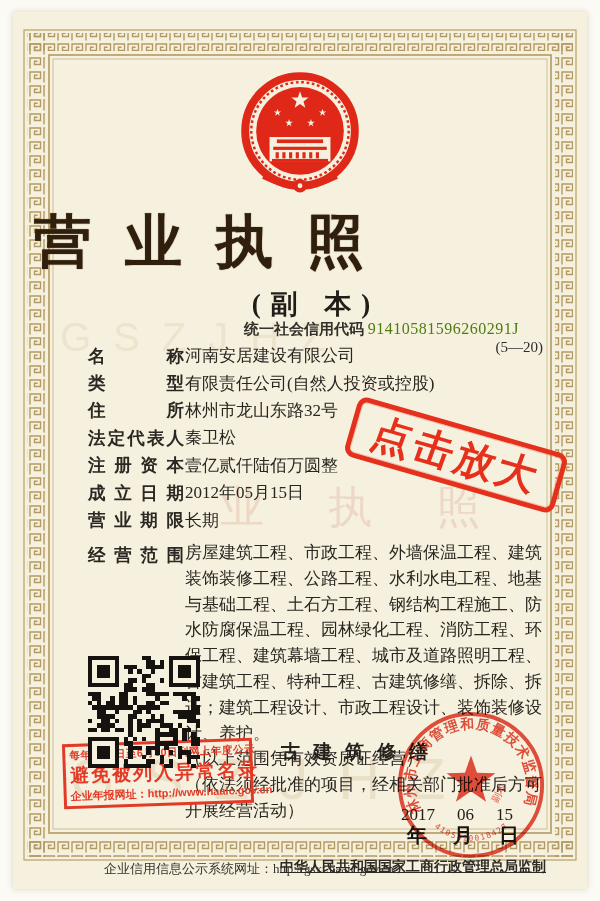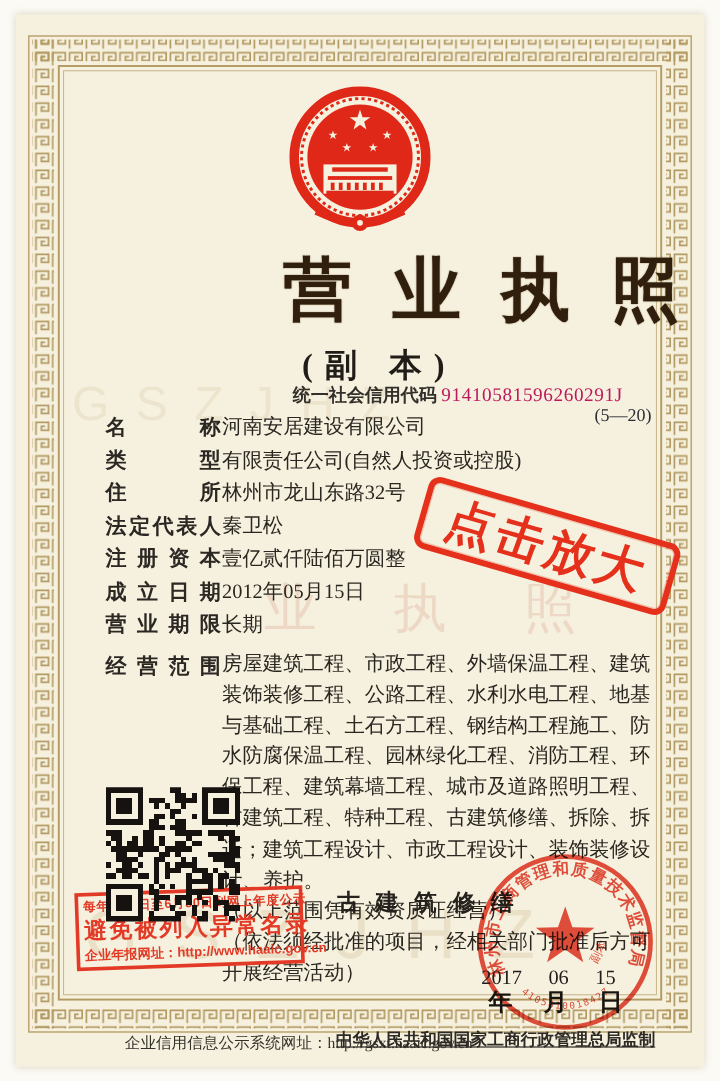--- a/index.html
+++ b/index.html
@@ -3,29 +3,29 @@
 <meta charset="utf-8">
 <style>
   html,body{margin:0;padding:0;background:#fbfaf4;}
   #page{position:relative;width:600px;height:901px;background:#fbfaf4;overflow:hidden;
         font-family:"Liberation Serif","DejaVu Serif",serif;color:#2a2520;}
   #paper{position:absolute;left:13px;top:12px;right:13px;bottom:12px;background:#f6f0de;
          box-shadow:0 0 6px rgba(120,100,60,.25);}
   .abs{position:absolute;}
   
   #emblem{left:239px;top:70px;z-index:3;}
-  #title{left:0;top:204px;width:600px;text-align:right;z-index:3;
+  #title{left:0;top:204px;width:600px;text-align:left;z-index:3;
          font-family:"Liberation Sans","DejaVu Sans",sans-serif;
          font-size:57px;font-weight:900;color:#301f0d;letter-spacing:34px;text-indent:34px;
          text-shadow:0 0 1px #4a3414;}
   #subtitle{left:16px;top:286px;width:600px;text-align:center;z-index:3;
             font-size:27px;font-weight:700;color:#201c18;letter-spacing:10px;}
   #credit-line{left:244px;top:320px;z-index:3;font-size:15px;white-space:nowrap;}
   #credit-line .lbl{font-family:"Liberation Sans","DejaVu Sans",sans-serif;font-weight:700;color:#33302b;}
-  #credit-line .code{font-size:16px;color:#be185d;letter-spacing:.5px;}
+  #credit-line .code{font-size:16px;color:#4d7c0f;letter-spacing:.5px;}
   #code-note{right:57px;top:339px;z-index:3;font-size:15px;color:#2c2c34;}
   
   #fields{left:88px;top:342px;z-index:3;}
   .row{display:flex;height:27.4px;align-items:center;}
   .flabel{width:96px;display:flex;justify-content:space-between;
           font-size:17.5px;font-weight:600;color:#2b2722;flex:0 0 96px;}
   .fvalue{margin-left:1px;font-size:17px;color:#2a2620;white-space:nowrap;}
   #scope-label{left:88px;top:543px;width:96px;display:flex;justify-content:space-between;
                font-size:17.5px;font-weight:600;color:#2b2722;z-index:3;}
   #scope-text{left:185px;top:540px;width:357px;z-index:3;font-size:17px;line-height:25.8px;

